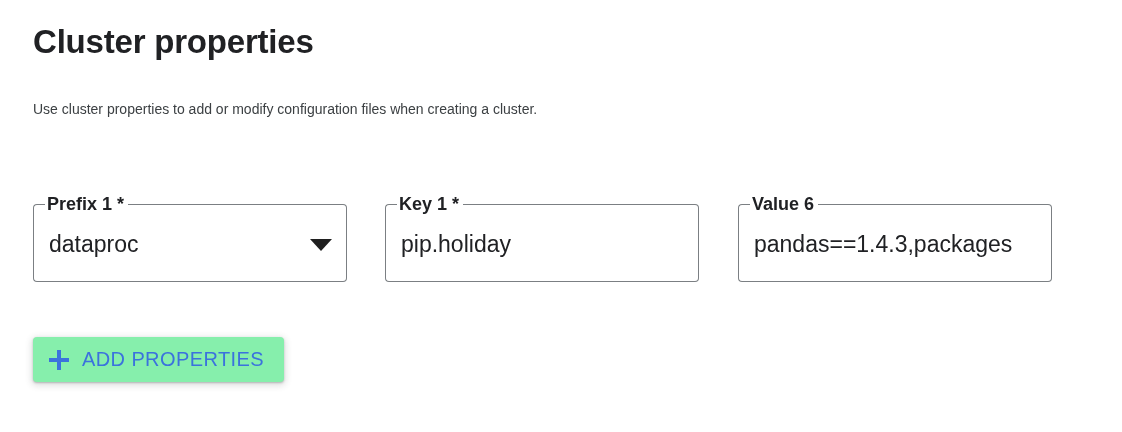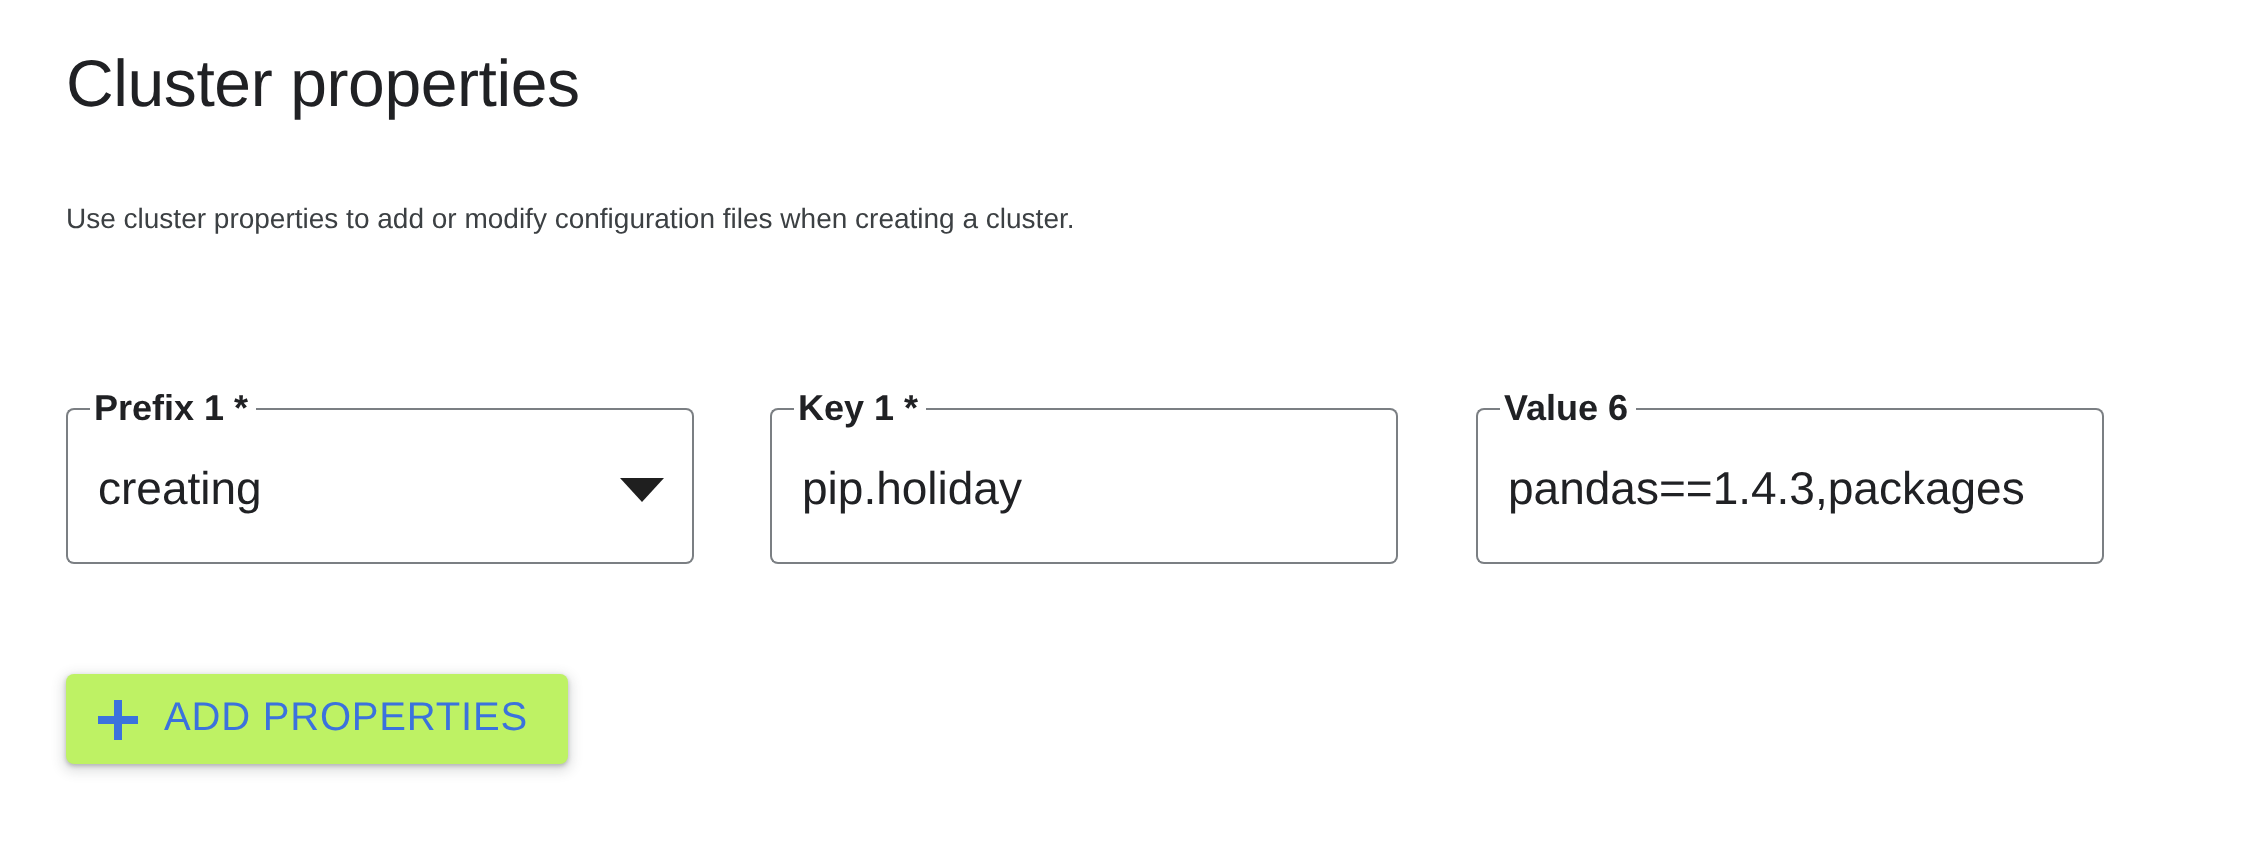--- a/index.html
+++ b/index.html
@@ -25,21 +25,21 @@
     width: 1122px;
     height: 432px;
   }
 
   
   .page-title {
     position: absolute;
     left: 33px;
     top: 22px;
     font-size: 33px;
-    font-weight: 400;
+    font-weight: 700;
     line-height: 40px;
     letter-spacing: -0.2px;
     color: #202124;
     white-space: nowrap;
   }
   .page-subtitle {
     position: absolute;
     left: 33px;
     top: 96px;
     font-size: 14px;
@@ -151,21 +151,21 @@
   
   .add-btn {
     position: absolute;
     left: 33px;
     top: 337px;
     height: 45px;
     padding: 0 20px 0 16px;
     display: inline-flex;
     align-items: center;
     gap: 13px;
-    background: #bef264;
+    background: #86efac;
     border: none;
     border-radius: 4px;
     box-shadow: 0 1px 2px 0 rgba(60,64,67,0.30),
                 0 2px 6px 2px rgba(60,64,67,0.15);
     cursor: pointer;
     font-family: "Liberation Sans", sans-serif;
     justify-content: flex-end;
   }
   .add-btn-icon {
     position: relative;
@@ -208,21 +208,21 @@
 
     <div class="mdc-field f1">
       <div class="notched-outline">
         <div class="outline-leading"></div>
         <div class="outline-notch notched" style="width: 83px;">
           <span class="field-label">Prefix 1 *</span>
         </div>
         <div class="outline-trailing"></div>
       </div>
       <div class="field-control">
-        <span class="field-value">creating</span>
+        <span class="field-value">dataproc</span>
         <span class="dropdown-arrow"></span>
       </div>
     </div>
 
     <div class="mdc-field f2">
       <div class="notched-outline">
         <div class="outline-leading"></div>
         <div class="outline-notch notched" style="width: 66px;">
           <span class="field-label">Key 1 *</span>
         </div>

